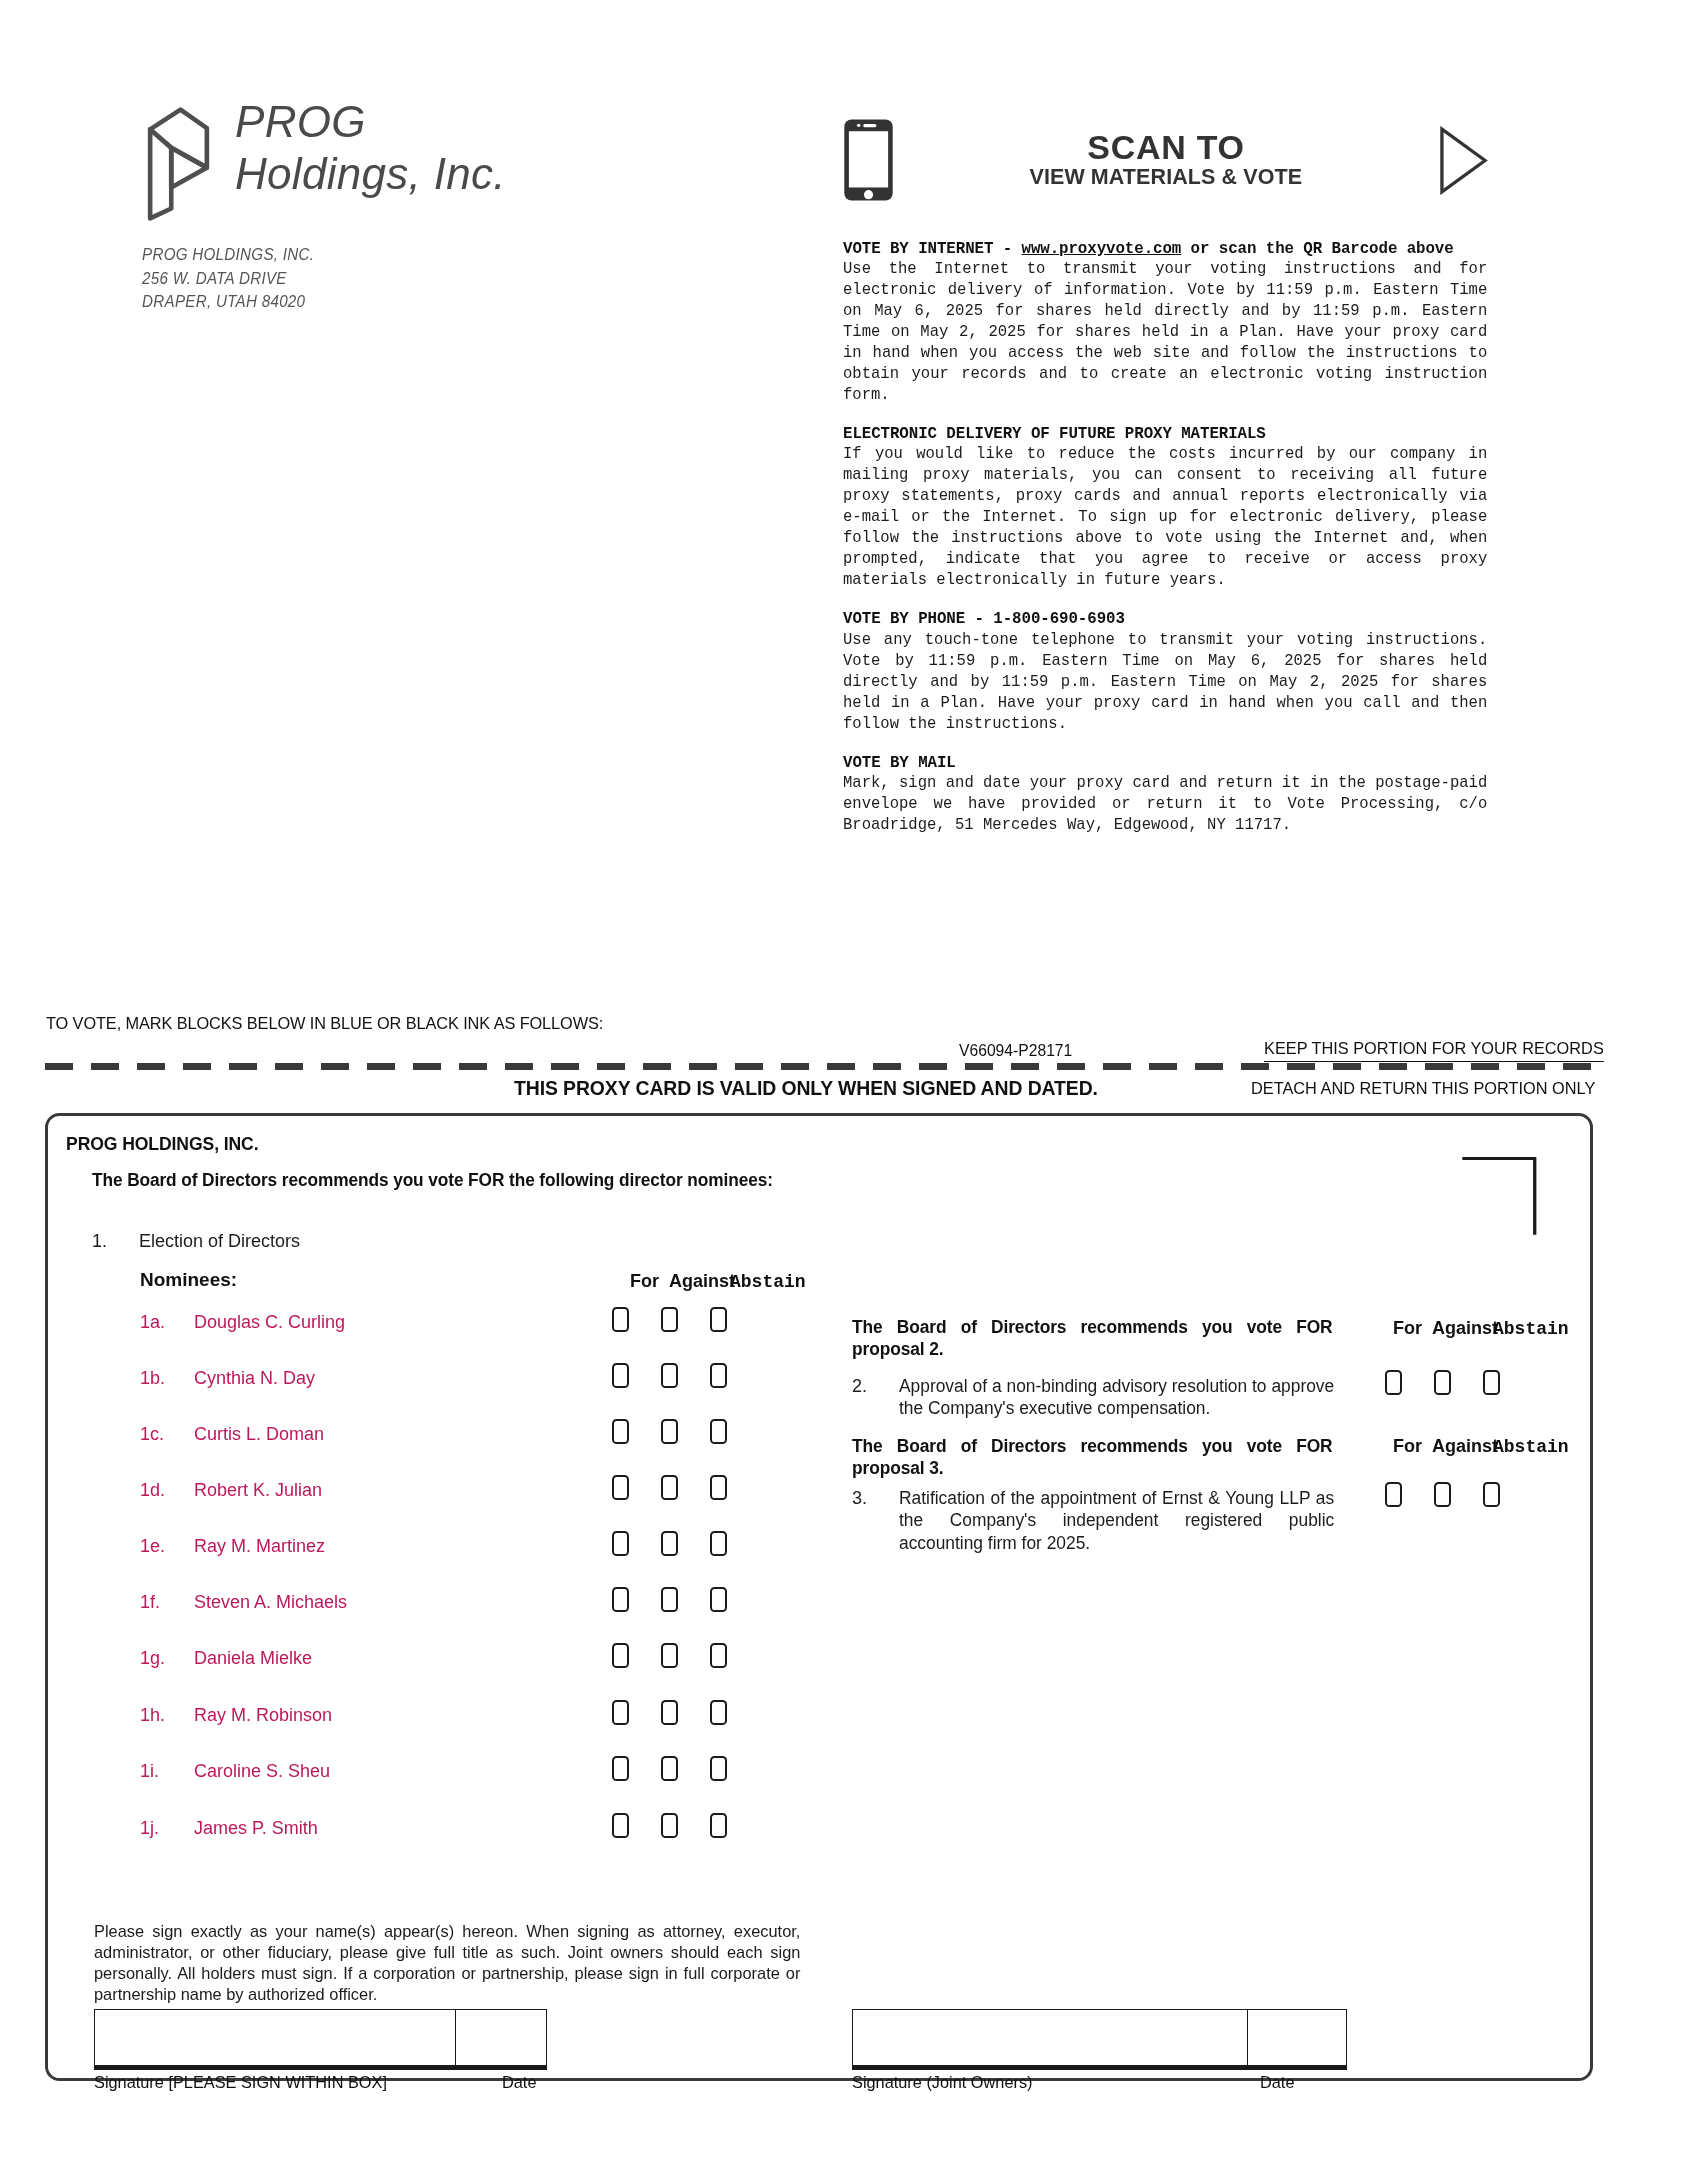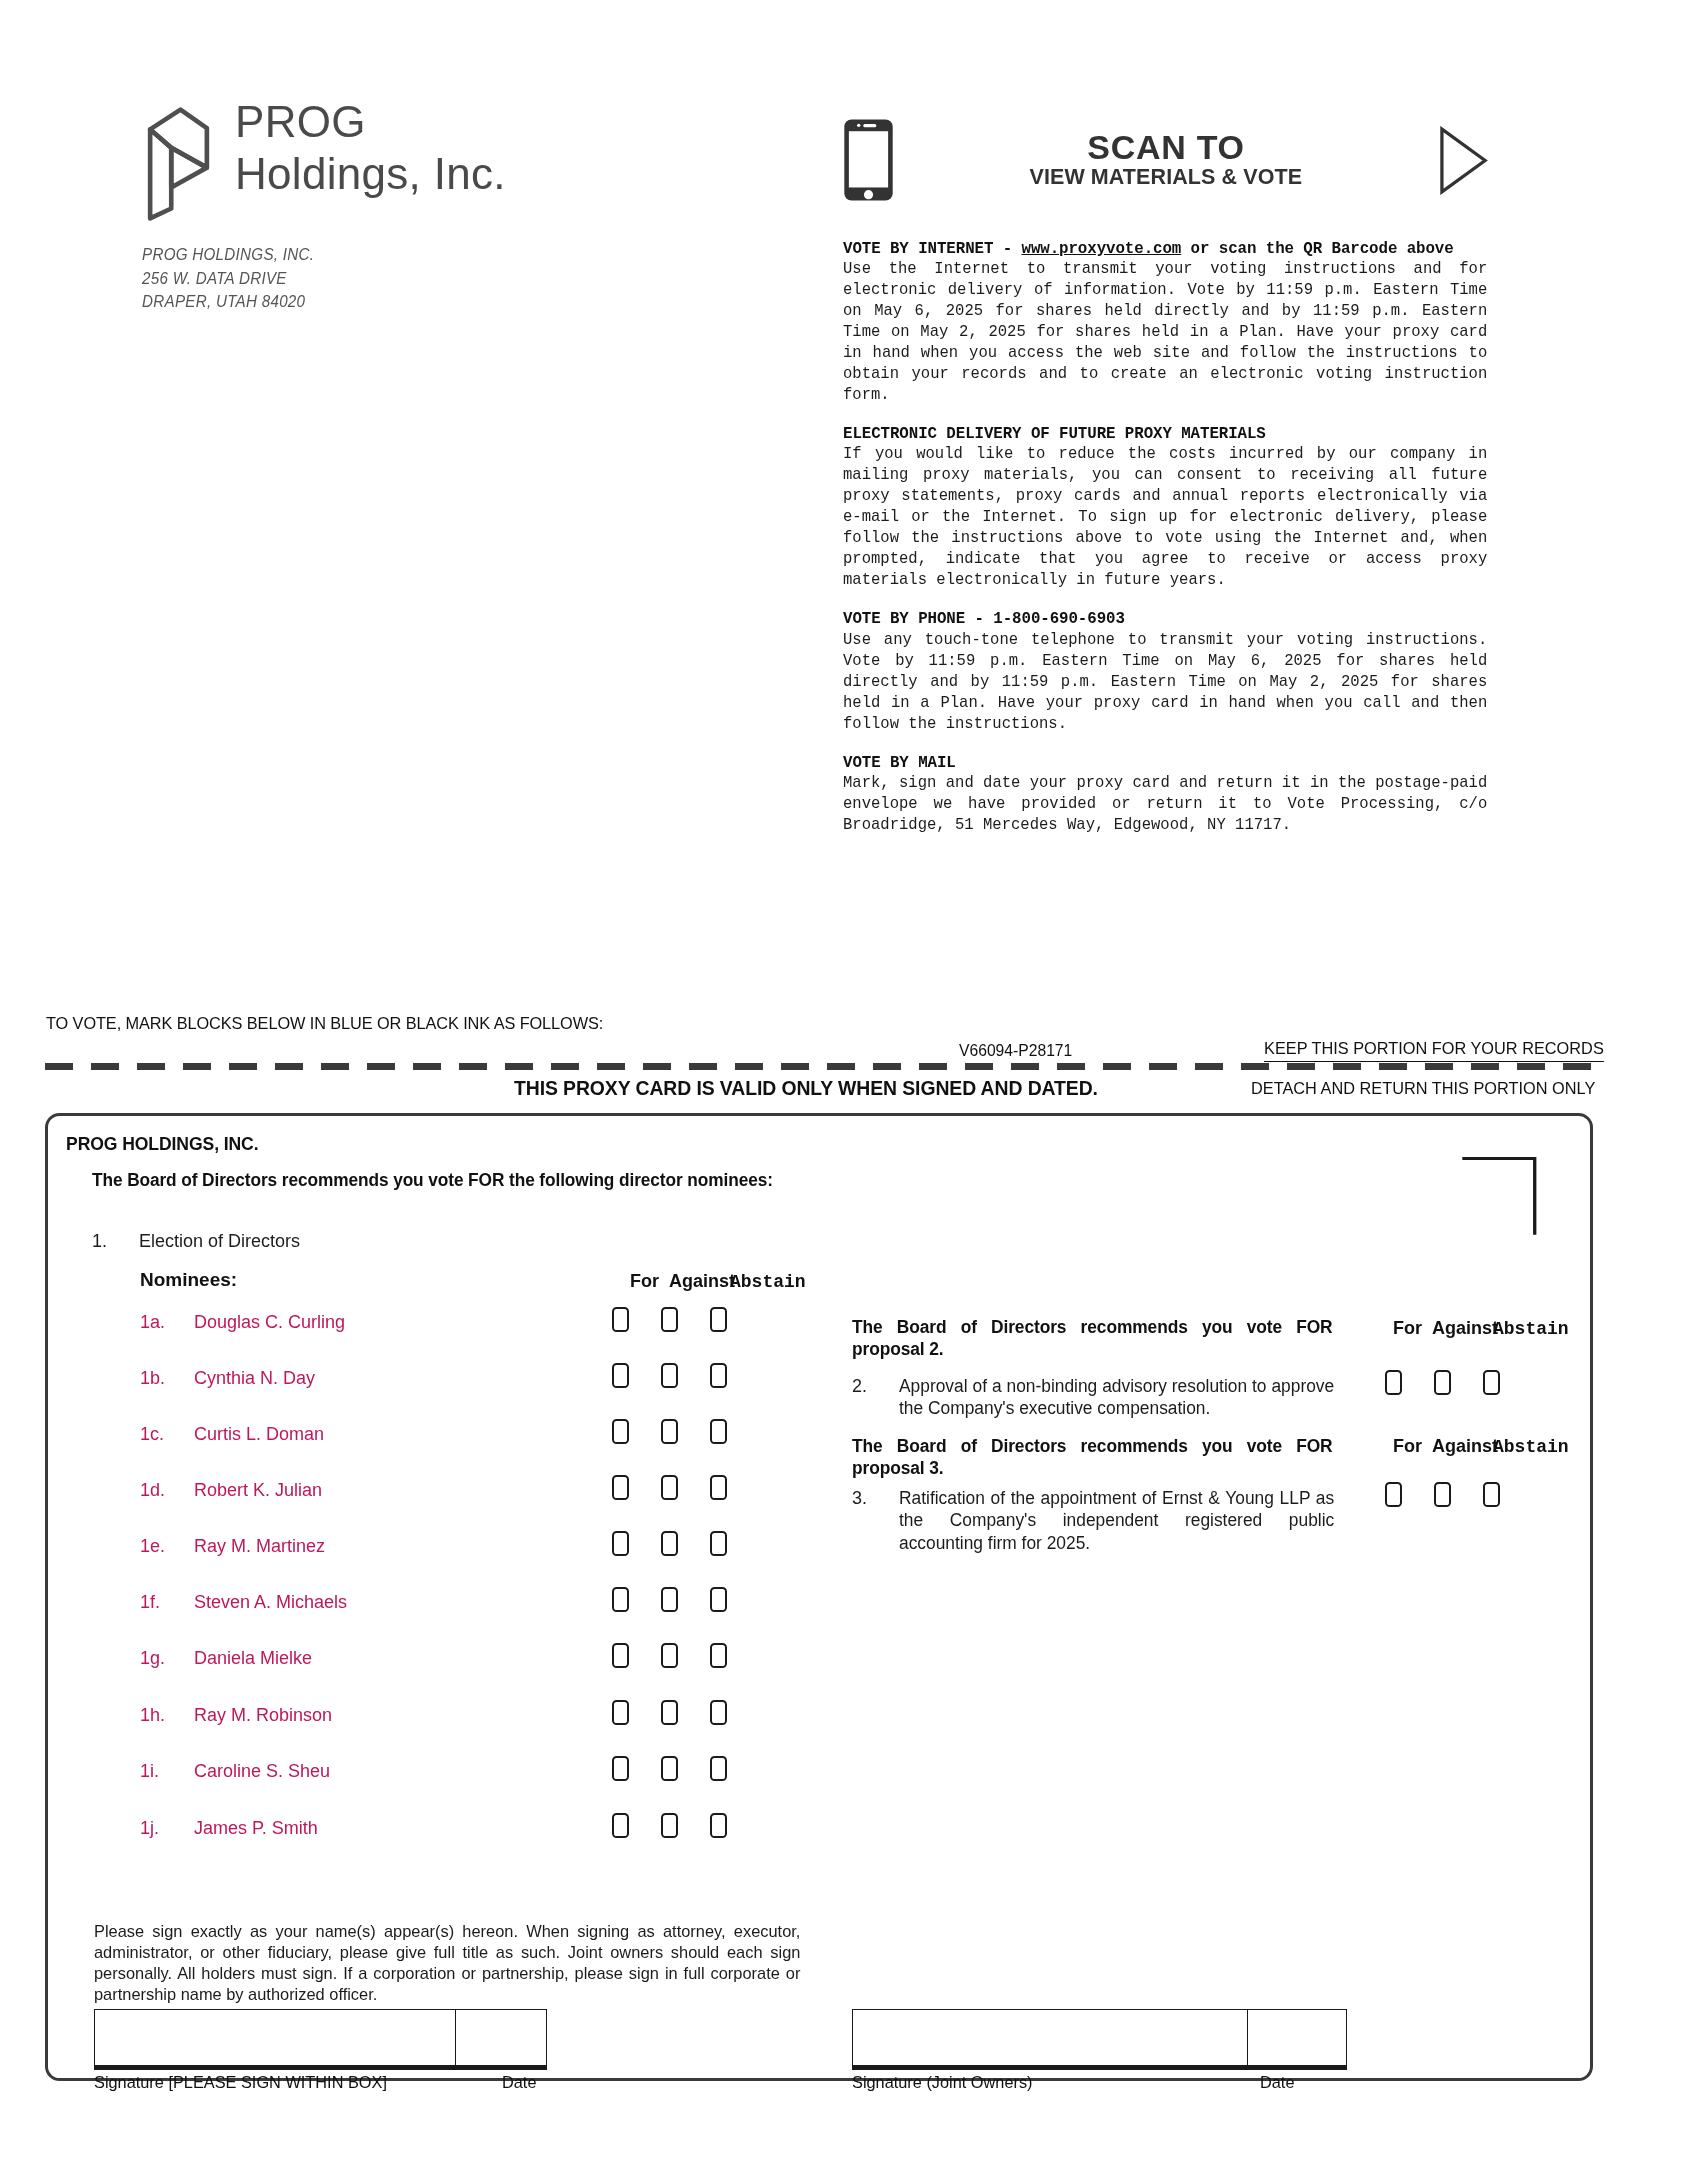--- a/index.html
+++ b/index.html
@@ -28,20 +28,21 @@
     font-family: "Liberation Sans", sans-serif;
     font-weight: 300;
     color: #4a4a4a;
     line-height: 1.18;
   }
   #logo-words .l1, #logo-words .l2 {
     font-size: 44px;
     letter-spacing: 0.3px;
     display: block;
     font-weight: 400;
+    font-style: italic;
   }
   #addr-block {
     margin-top: 18.5px;
     font-style: italic;
     font-size: 16.5px;
     line-height: 1.42;
     color: #555;
     letter-spacing: 0.3px;
     transform: scaleX(0.92);
     transform-origin: left top;

